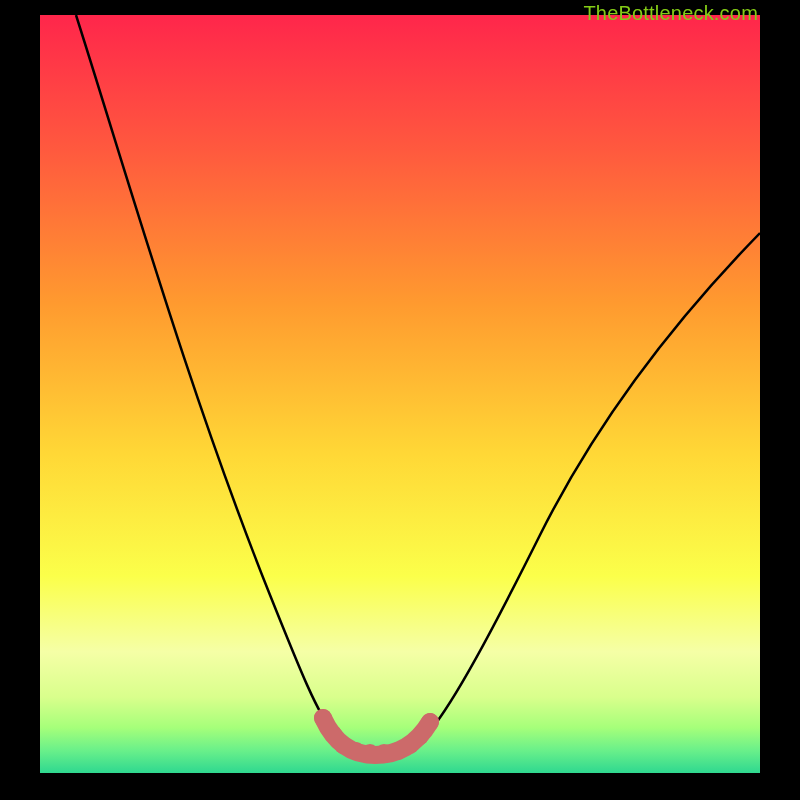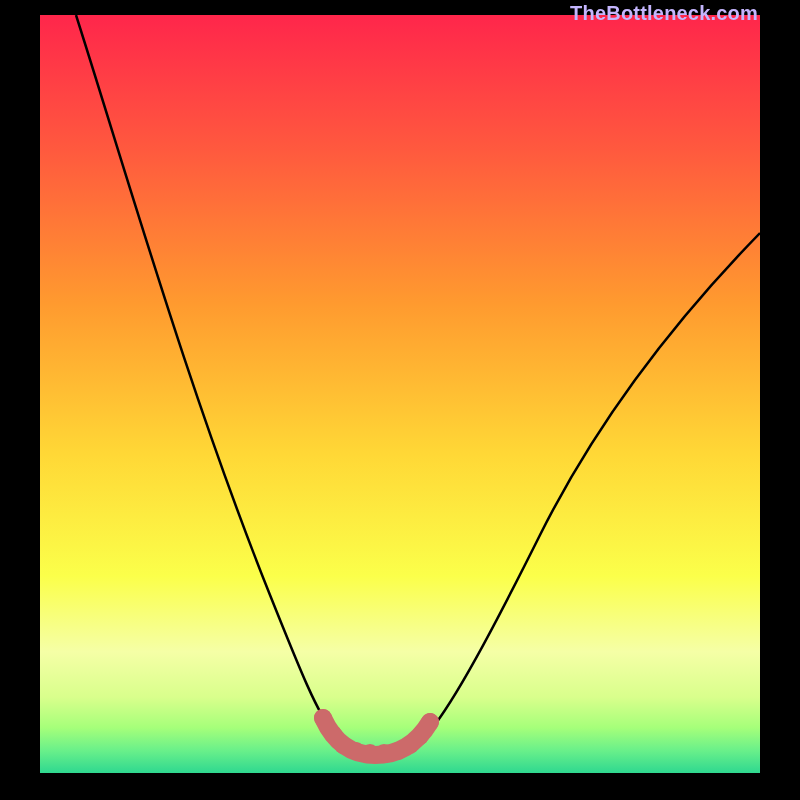--- a/index.html
+++ b/index.html
@@ -21,23 +21,23 @@
     position: absolute;
     left: 40px;
     top: 15px;
     width: 720px;
     height: 758px;
   }
   .attribution {
     position: absolute;
     top: 2px;
     right: 42px;
-    color: #c4b5fd;
+    color: #84cc16;
     font-size: 20px;
-    font-weight: 700;
+    font-weight: 400;
     letter-spacing: 0.2px;
   }
   svg {
     display: block;
     width: 100%;
     height: 100%;
   }
 </style>
 </head>
 <body>

